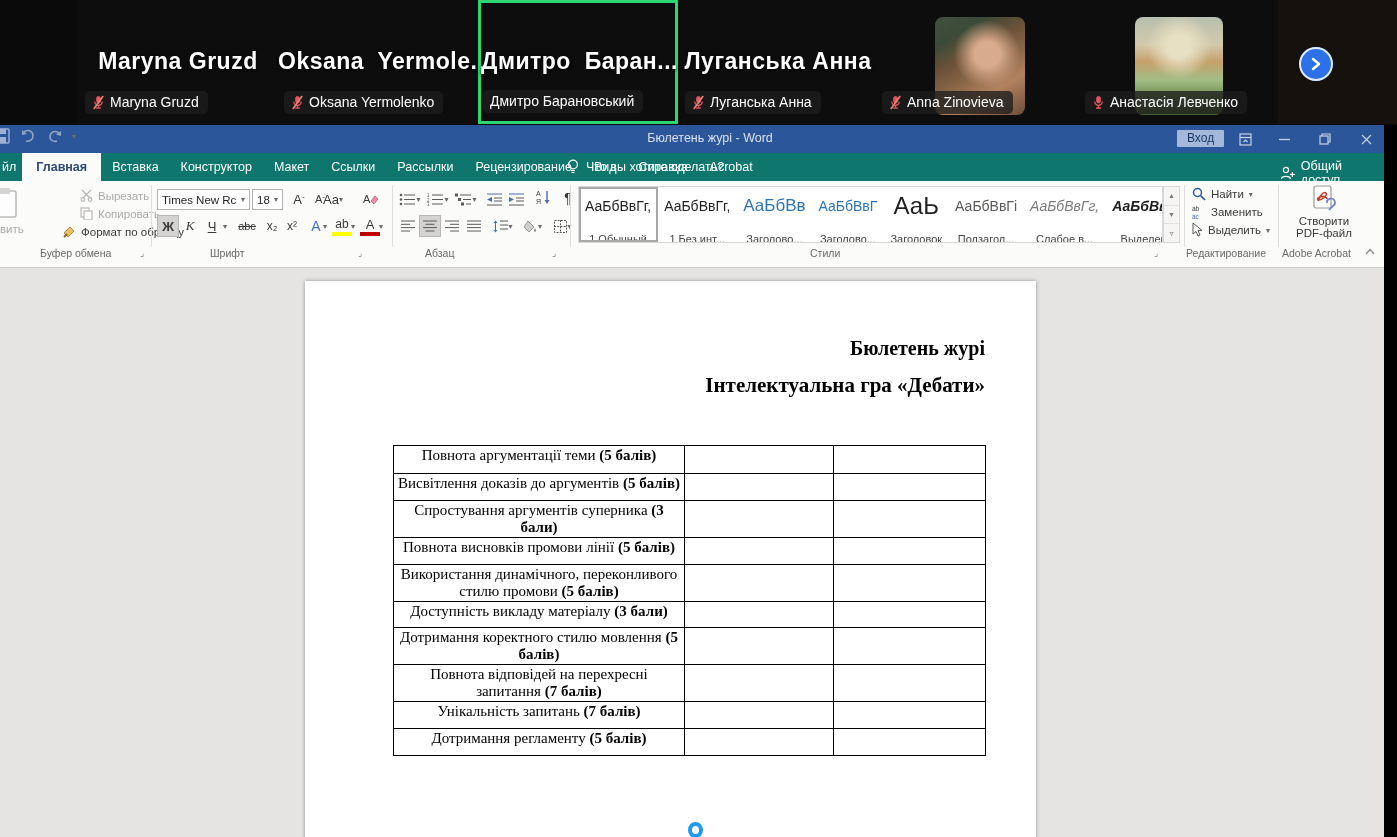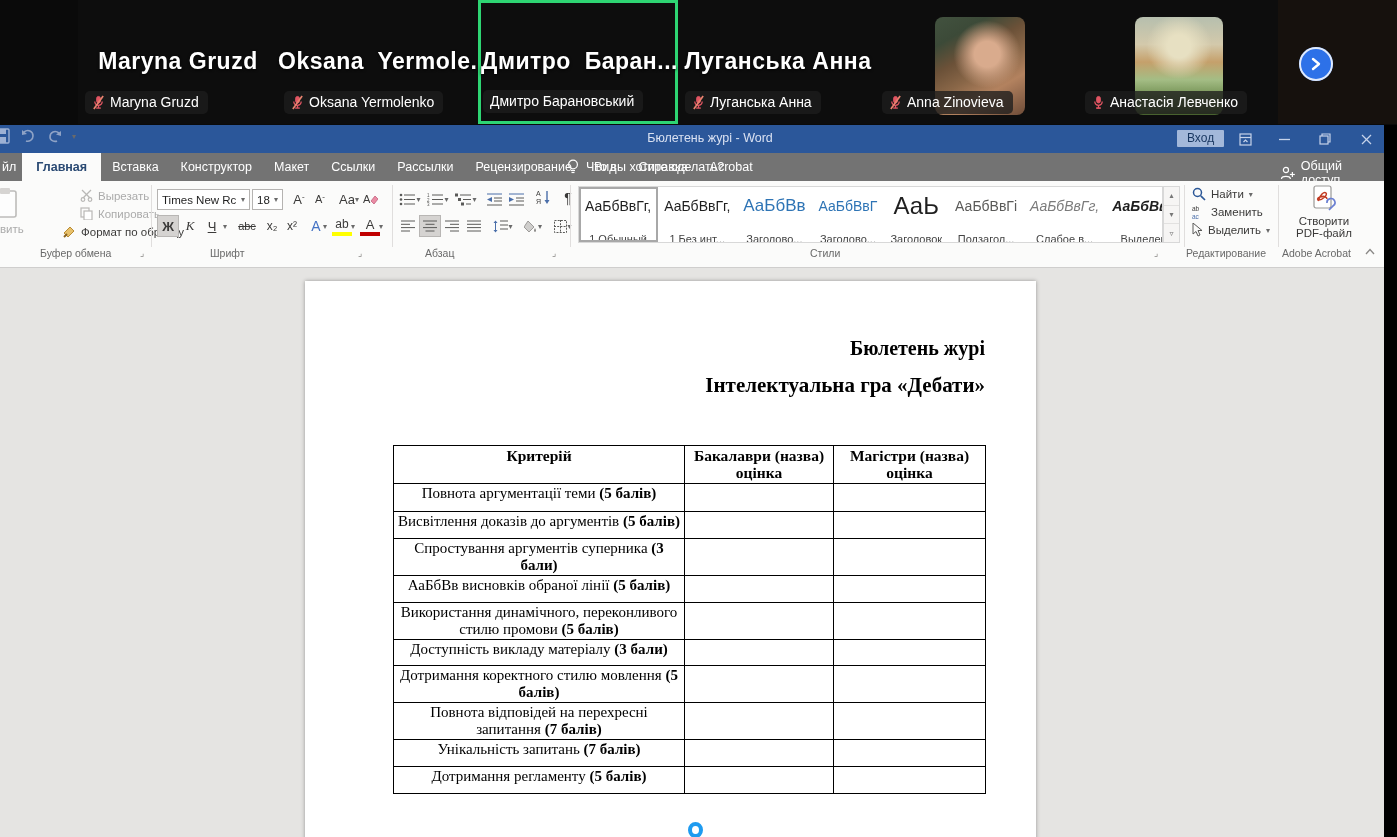--- a/index.html
+++ b/index.html
@@ -37,21 +37,21 @@
 
   
   .win { position:absolute; left:0; top:125px; width:1384px; height:712px; background:#e5e4e2; }
   .titlebar { position:absolute; left:0; top:0; width:100%; height:28px; background:#2b579a; color:#cfd9ec; }
   .qat { position:absolute; left:-6px; top:3px; display:flex; align-items:center; gap:10px; color:#8fa3c6; }
   .title { position:absolute; left:0; top:6px; width:1420px; text-align:center; font-size:12.5px; color:#d9e1f2; }
   .signin { position:absolute; left:1177px; top:5px; background:#a3b8da; color:#17355f; font-size:12px;
             padding:1px 10px 2px; border-radius:1px; }
   .winbtn { position:absolute; top:4px; width:22px; height:20px; display:flex; align-items:center; justify-content:center; color:#c6d3ea; }
 
-  .tabsrow { position:absolute; left:0; top:28px; width:100%; height:28px; background:#737373; }
+  .tabsrow { position:absolute; left:0; top:28px; width:100%; height:28px; background:#0f766e; }
   .tabs { position:absolute; left:0; top:0; display:flex; height:28px; align-items:stretch; }
   .tab { color:#fff; font-size:12.5px; padding:7px 11px 0; }
   .tab.cut { padding:7px 6px 0 2px; }
   .tab.activetab { background:#fbfbfa; color:#2b4a73; font-weight:bold; padding:7px 14px 0; }
   .tellme { position:absolute; left:567px; top:6px; display:flex; gap:7px; align-items:center; color:#fff; font-size:12.5px; }
   .share { position:absolute; left:1280px; top:6px; display:flex; gap:6px; align-items:center; color:#fff; font-size:12.5px; }
 
   .ribbon { position:absolute; left:0; top:56px; width:100%; height:87px; background:#fbfbfa;
             border-bottom:1px solid #cfcecd; font-size:11.5px; color:#3b3a39; }
   .vsep { position:absolute; top:4px; height:62px; width:1px; background:#e0dedd; }
@@ -322,21 +322,21 @@
           <span class="dd">▾</span>
       </div>
       <div class="togglebtn" style="left:289px; top:8px; font-size:13px">
           <span>А</span>
           <sup style="font-size:8px">ˆ</sup>
         </div>
       <div class="togglebtn" style="left:310px; top:8px; font-size:11px">
           <span>А</span>
           <sup style="font-size:8px">ˇ</sup>
         </div>
-      <div class="togglebtn" style="left:336px; top:8px; width:26px">
+      <div class="togglebtn" style="left:320px; top:8px; width:26px">
           <span>Аа</span>
           <span class="dd">▾</span>
         </div>
       <div class="togglebtn" style="left:360px; top:8px">
         <svg width="15" height="14" viewBox="0 0 15 14">
             <text x="0" y="11" font-size="11" fill="#3b3a39">А</text>
             <path d="M8 9 l4 -5 l3 3 l-4 5 z" fill="#e98ca4" stroke="#c4607e" stroke-width=".8"></path>
           </svg>
       </div>
       <div class="togglebtn pressed" style="left:158px; top:35px; font-weight:bold">Ж</div>
@@ -576,42 +576,37 @@
         <div class="doctitle" style="top:56px">Бюлетень журі</div>
         <div class="doctitle" style="top:92px; font-size:21px">Інтелектуальна гра «Дебати»</div>
 
         <table class="doctable">
           <colgroup>
               <col style="width:291px">
               <col style="width:149px">
               <col style="width:152px">
             </colgroup>
           <tbody>
-              <tr style="height:38px">
-            <th>Критерій</th>
-            <th>Бакалаври (назва) оцінка</th>
-            <th>Магістри (назва) оцінка</th>
-          </tr>
           <tr style="height:28px">
             <td><span>Повнота аргументації теми</span> <b>(5 балів)</b></td>
             <td></td>
                 <td></td>
           </tr>
           <tr style="height:27px">
             <td><span>Висвітлення доказів до аргументів</span> <b>(5 балів)</b></td>
             <td></td>
                 <td></td>
           </tr>
           <tr style="height:33px">
             <td><span>Спростування аргументів суперника</span> <b>(3 бали)</b></td>
             <td></td>
                 <td></td>
           </tr>
           <tr style="height:27px">
-            <td><span>АаБбВв висновків обраної лінії</span> <b>(5 балів)</b></td>
+            <td><span>Повнота висновків промови лінії</span> <b>(5 балів)</b></td>
             <td></td>
                 <td></td>
           </tr>
           <tr style="height:35px">
             <td><span>Використання динамічного, переконливого стилю промови</span> <b>(5 балів)</b></td>
             <td></td>
                 <td></td>
           </tr>
           <tr style="height:26px">
             <td><span>Доступність викладу матеріалу</span> <b>(3 бали)</b></td>

